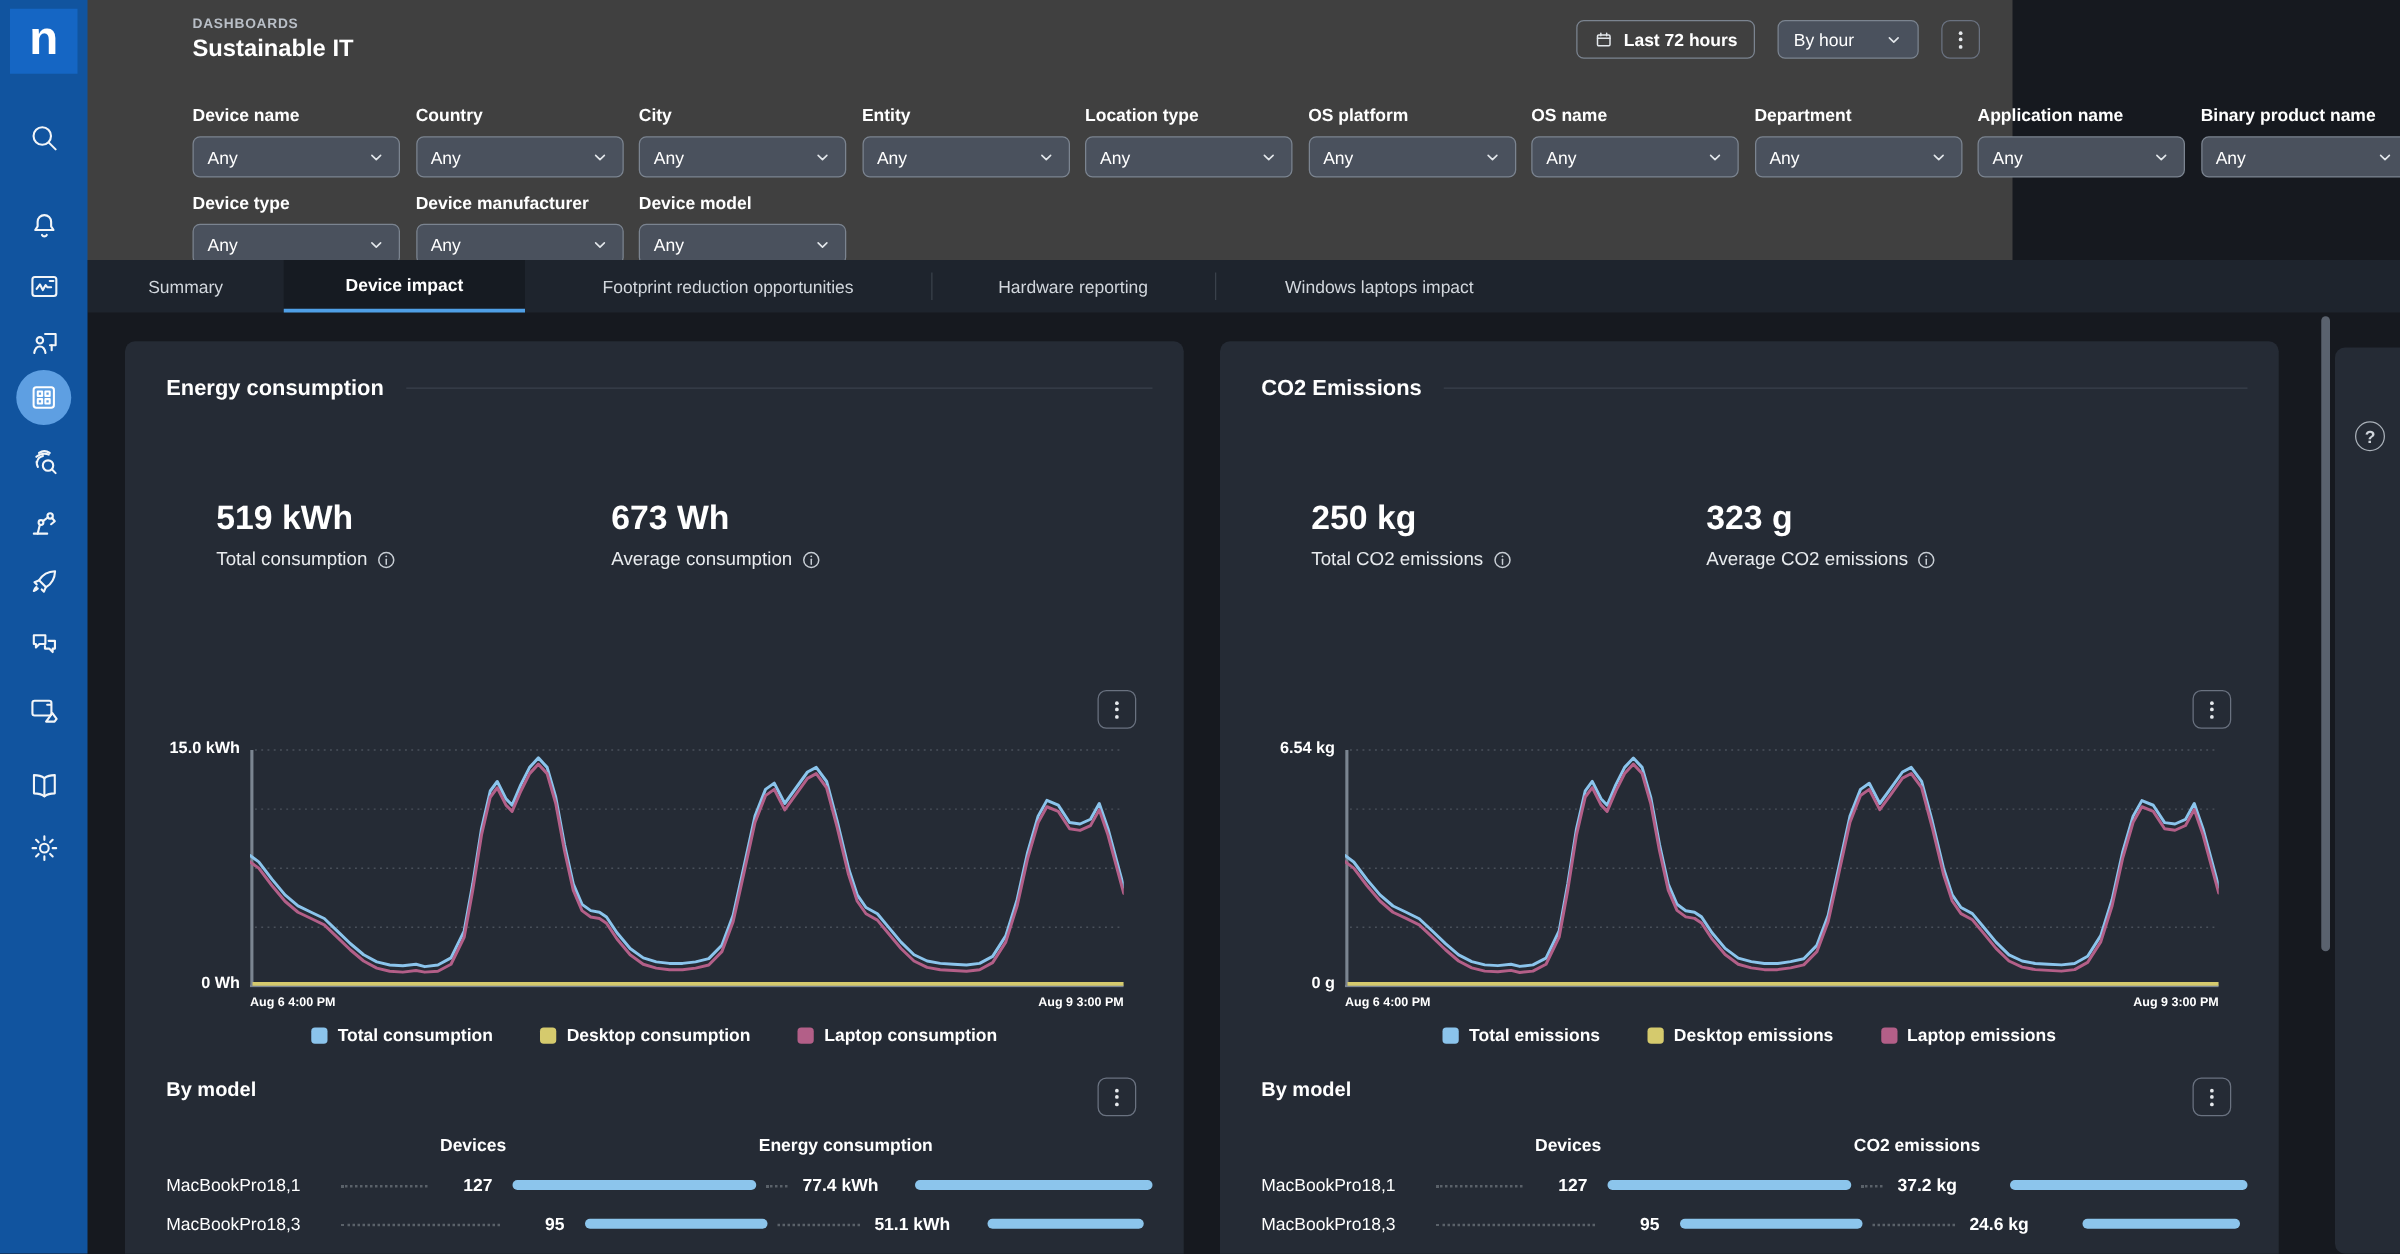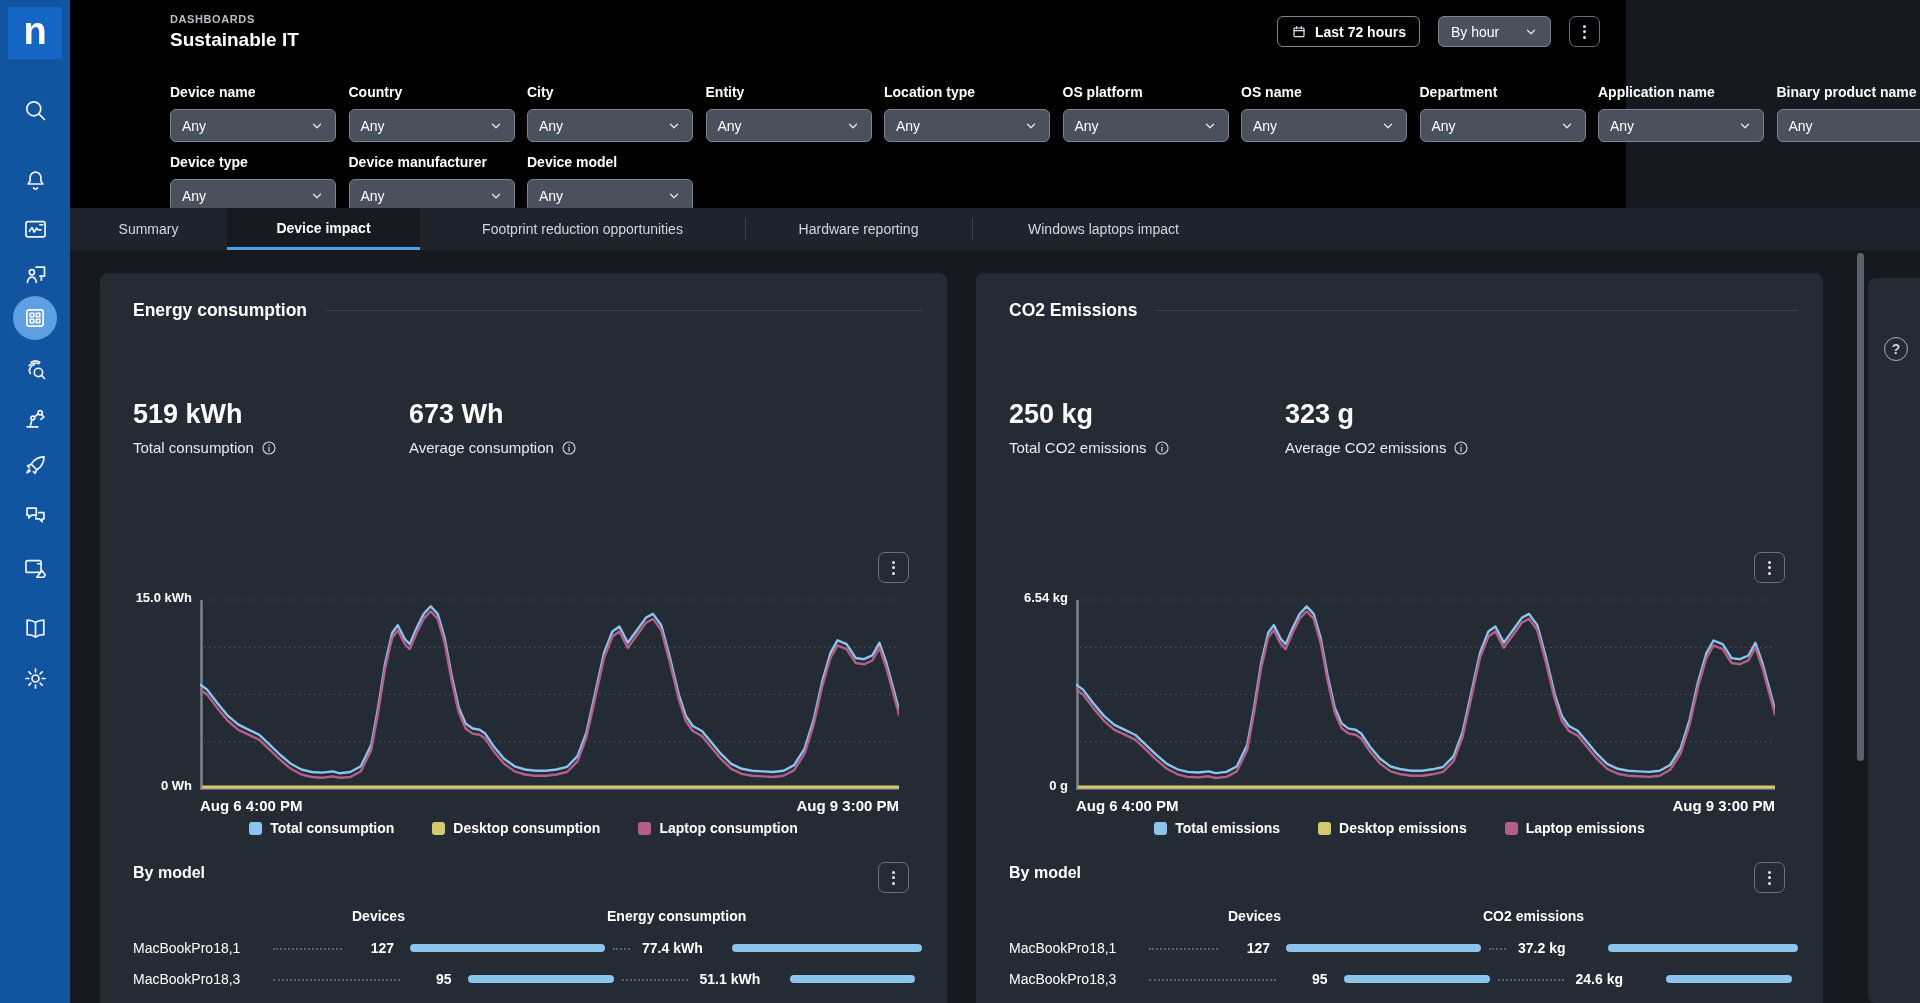--- a/index.html
+++ b/index.html
@@ -9,21 +9,21 @@
 
   
   .sidebar { position:absolute; left:0; top:0; width:70px; height:1003px; background:#11549f; z-index:5; }
   .logo-tile { position:absolute; left:8px; top:7px; width:54px; height:52px; background:#1566c4; display:flex; align-items:center; justify-content:center; font-size:38px; font-weight:bold; color:#fff; line-height:1; padding-bottom:4px; }
   .side-ic { position:absolute; left:0; width:70px; height:34px; display:flex; align-items:center; justify-content:center; color:#f2f5f8; cursor:pointer; }
   .side-ic svg { width:27px; height:27px; }
   .side-active-circle { position:absolute; left:13px; width:44px; height:44px; border-radius:50%; background:#5e9fe2; display:flex; align-items:center; justify-content:center; color:#fff; cursor:pointer; }
   .side-active-circle svg { width:26px; height:26px; }
 
   
-  .topbar { position:absolute; left:70px; top:0; width:1556px; height:208px; background:#000000; }
+  .topbar { position:absolute; left:54px; top:0; width:1556px; height:208px; background:#404040; }
   .eyebrow { position:absolute; left:100px; top:13px; font-size:11px; font-weight:bold; letter-spacing:.6px; color:#b9bfc7; }
   .page-title { position:absolute; left:100px; top:29px; font-size:19px; font-weight:bold; color:#fff; }
   .top-controls { position:absolute; right:26px; top:16px; display:flex; gap:18px; align-items:flex-end;margin-left:48px; }
   .btn-outline { height:31px; border:1px solid #7b8490; border-radius:6px; background:transparent; color:#fff; font-size:14px; font-weight:bold; display:flex; align-items:center; gap:8px; padding:0 13px; cursor:pointer; font-family:inherit; }
   .btn-select { height:31px; border:1px solid #7b8490; border-radius:6px; background:#4a515d; color:#fff; font-size:14px; display:flex; align-items:center; gap:10px; padding:0 12px; cursor:pointer; min-width:113px; justify-content:space-between; }
   .btn-kebab { width:34px; height:31px; border:1px solid #7b8490; border-radius:6px; background:transparent; display:flex; align-items:center; justify-content:center; cursor:pointer; }
 
   
   .filters-row { position:absolute; display:flex; gap:12.5px; left:100px; }
   .filters-row.r1 { top:68px; }
@@ -40,32 +40,32 @@
   .tab.active { background:#161b22; color:#fff; font-weight:bold; border-bottom:3px solid #4f9fe6; }
   .tab.active::before, .tab.active + .tab::before { display:none; }
 
   
   .card { position:absolute; top:273px; width:847px; height:760px; background:#252b35; border-radius:8px; }
   .card.c0 { left:100px; } .card.c1 { left:976px; }
   .card-head { position:absolute; left:33px; right:25px; top:27px; display:flex; align-items:center; gap:18px; }
   .card-title { font-size:17.5px; font-weight:bold; white-space:nowrap; }
   .head-rule { flex:1; height:1px; background:#3a414c; }
   .kpis { position:absolute; left:33px; top:126px; display:flex; }
-  .kpi { width:276px; }
+  .kpi { width:276px;margin-left:40px; }
   .kpi-value { font-size:27px; font-weight:bold; }
   .kpi-label { margin-top:9px; font-size:15px; color:#e8ebee; display:flex; align-items:center; gap:7px; }
   .info-ic { width:16px; height:16px; color:#c6ccd3; cursor:pointer; }
   .kebab-btn { position:absolute; width:31px; height:31px; border:1px solid #6a7280; border-radius:7px; display:flex; flex-direction:column; align-items:center; justify-content:center; gap:2.5px; cursor:pointer; }
   .kebab-btn i { width:3px; height:3px; border-radius:50%; background:#e6e9ec; }
   .chart-kebab { left:778px; top:279px; }
   .bm-kebab { left:778px; top:589px; }
   .ylab { position:absolute; left:0; width:92px; text-align:right; font-size:13px; font-weight:bold; }
   .ylab.top { top:317px; } .ylab.bot { top:505px; }
   .plot { position:absolute; left:100px; top:326px; width:699px; height:191px; }
-  .xlabs { position:absolute; left:100px; top:524px; width:699px; display:flex; justify-content:space-between; font-size:15px; font-weight:bold; }
+  .xlabs { position:absolute; left:100px; top:524px; width:699px; display:flex; justify-content:space-between; font-size:10px; font-weight:bold; }
   .legend { position:absolute; left:0; right:0; top:547px; display:flex; justify-content:center; gap:38px; }
   .leg-item { display:flex; align-items:center; gap:8px; font-size:14px; font-weight:bold; cursor:pointer; }
   .leg-sw { width:13px; height:13px; border-radius:3px; }
 
   .bm-title { position:absolute; left:33px; top:591px; font-size:16px; font-weight:bold; }
   .bm-table { position:absolute; left:33px; top:635px; width:789px; }
   .bm-headrow { position:relative; height:24px; font-size:14px; font-weight:bold; }
   .bm-col1 { position:absolute; left:203px;padding-left:16px; } .bm-col2 { position:absolute; left:474px; }
   .bm-row { display:grid; grid-template-columns:132px 1fr 42px 240px 86px 1fr; align-items:center; height:31px; font-size:14px; }
   .bm-model { color:#fff; }

